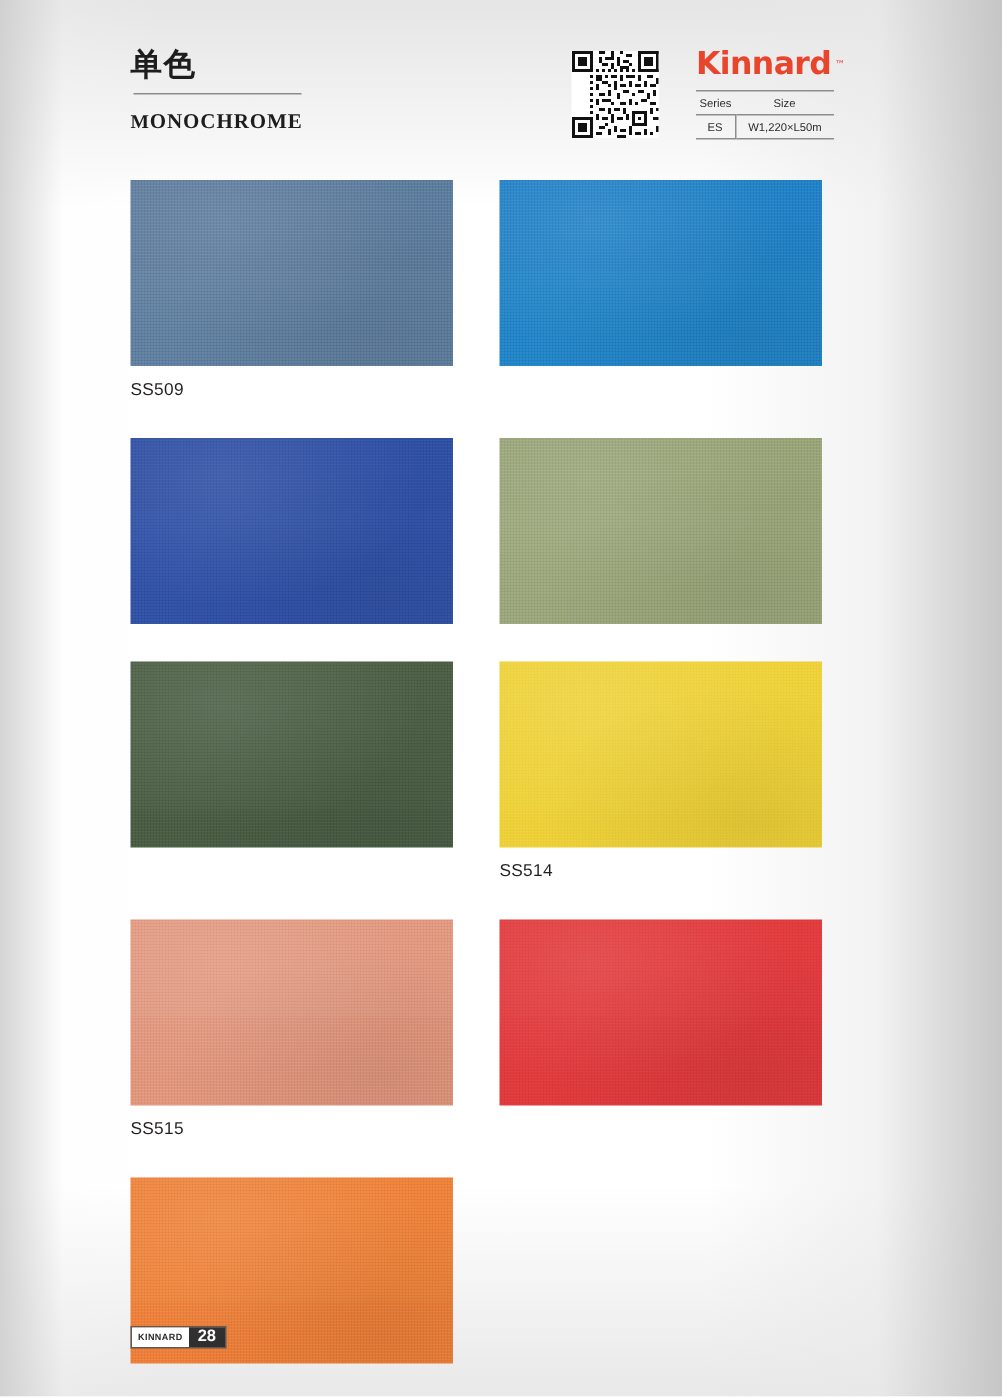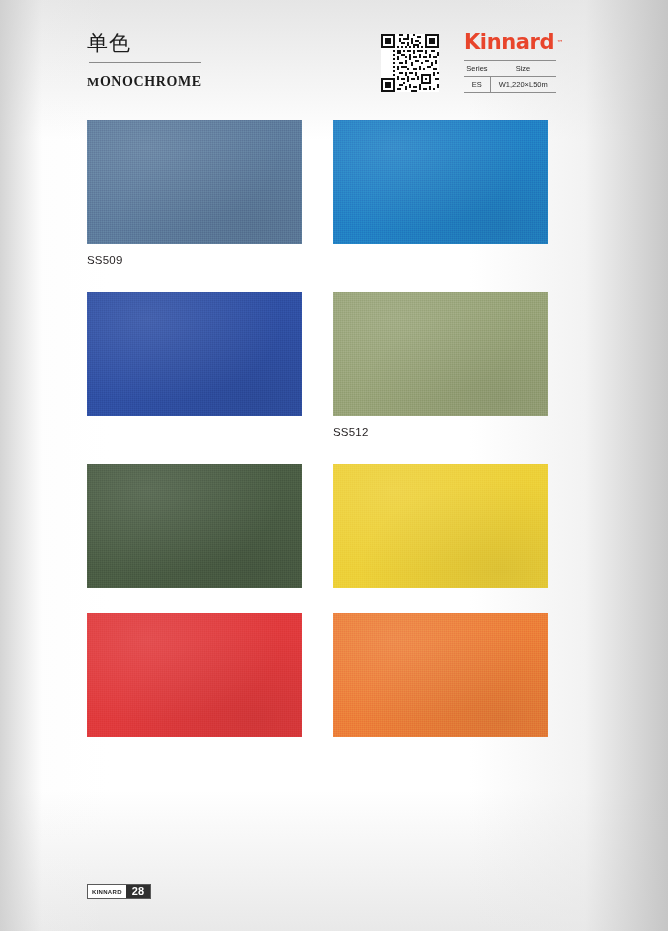--- a/index.html
+++ b/index.html
@@ -43,21 +43,21 @@
 
   #title-block {
     position: absolute;
     left: 87px;
     top: 30px;
     width: 230px;
   }
 
   #title-cn {
     font-size: 21px;
-    font-weight: 400;
+    font-weight: 700;
     color: #1d1d1d;
     letter-spacing: 1px;
     line-height: 26px;
     font-family: "DejaVu Sans", "Liberation Sans", sans-serif;
   }
 
   #title-rule {
     width: 112px;
     height: 1px;
     background: #8b8b8b;
@@ -387,31 +387,35 @@
     <div class="swatch-cell">
       <div class="swatch-chip" style="background-color: rgb(34, 128, 196);"></div>
     </div>
 
     <div class="swatch-cell">
       <div class="swatch-chip" style="background-color: rgb(47, 79, 163);"></div>
     </div>
 
     <div class="swatch-cell">
       <div class="swatch-chip" style="background-color: rgb(151, 163, 119);"></div>
-      <div class="swatch-label">SS512</div>
     </div>
 
     <div class="swatch-cell">
       <div class="swatch-chip" style="background-color: rgb(74, 92, 68);"></div>
     </div>
 
     <div class="swatch-cell">
       <div class="swatch-chip" style="background-color: rgb(237, 208, 56);"></div>
-    </div>
-
+      <div class="swatch-label">SS514</div>
+    </div>
+
+    <div class="swatch-cell">
+      <div class="swatch-chip" style="background-color: rgb(224, 149, 124);"></div>
+      <div class="swatch-label">SS515</div>
+    </div>
 
 
     <div class="swatch-cell">
       <div class="swatch-chip" style="background-color: rgb(224, 58, 60);"></div>
 
     </div>
 
     <div class="swatch-cell">
       <div class="swatch-chip" style="background-color: rgb(236, 126, 57);"></div>
 

